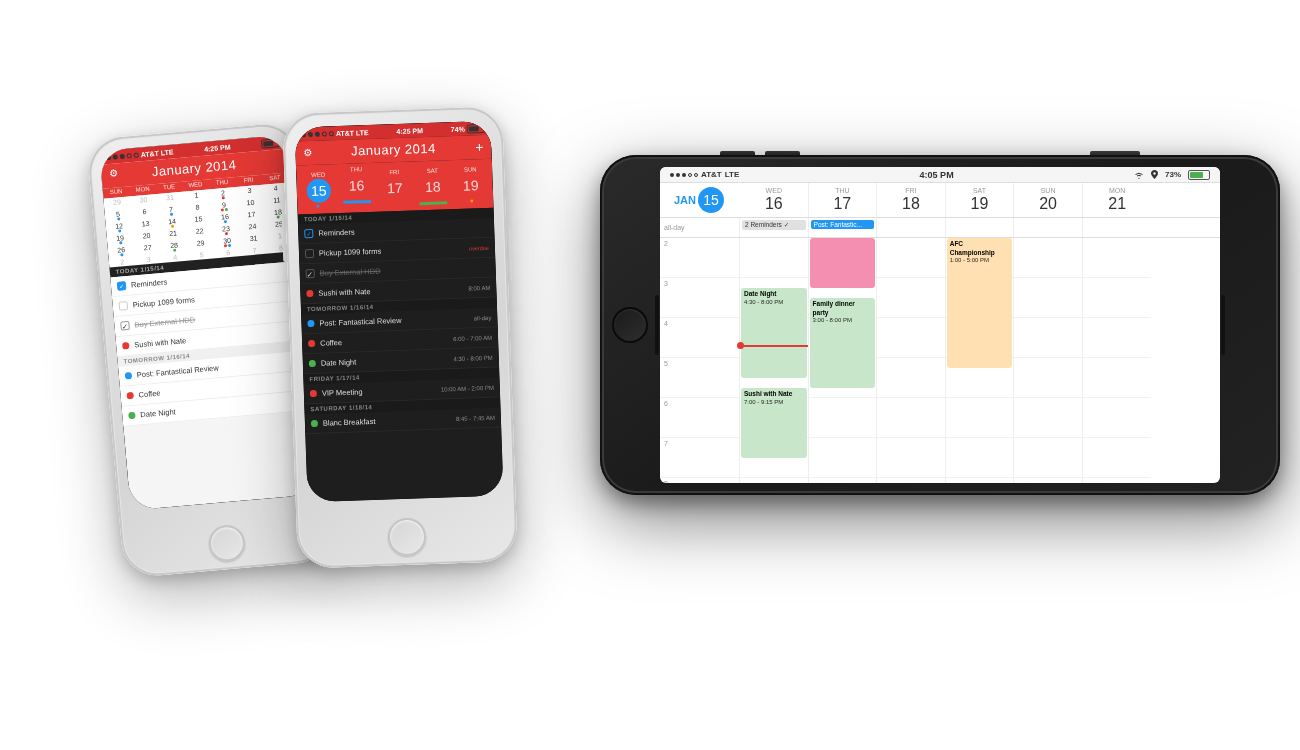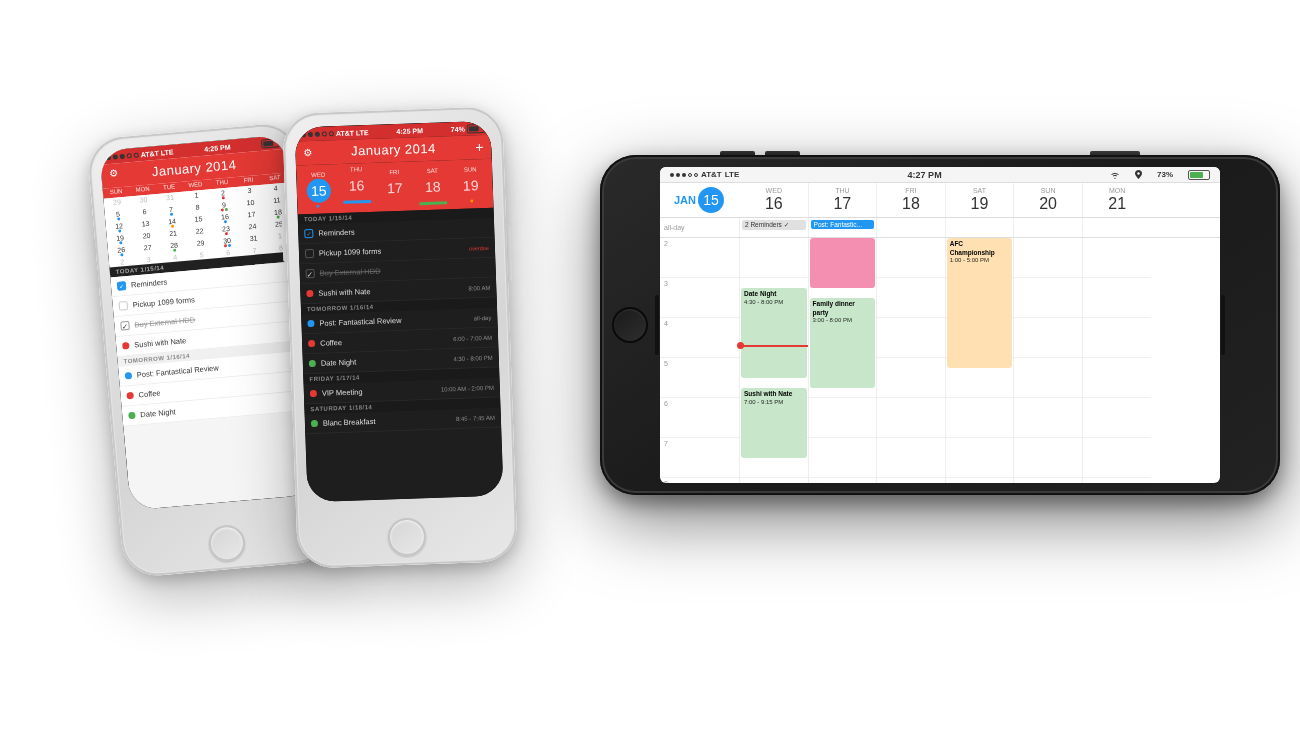--- a/index.html
+++ b/index.html
@@ -1007,22 +1007,22 @@
             <div class="signal-dots" style="gap:2px">
               <div class="sig-dot" style="width:4px;height:4px;background:#333"></div>
               <div class="sig-dot" style="width:4px;height:4px;background:#333"></div>
               <div class="sig-dot" style="width:4px;height:4px;background:#333"></div>
               <div class="sig-dot empty" style="width:4px;height:4px;border:1px solid #333;background:transparent;border-radius:50%"></div>
               <div class="sig-dot empty" style="width:4px;height:4px;border:1px solid #333;background:transparent;border-radius:50%"></div>
             </div>
             <span>AT&amp;T</span>
             <span>LTE</span>
           </div>
-          <span style="font-size:9px;font-weight:600">4:27 PM</span>
-          <div style="display:flex;align-items:center;gap:15px">
+          <span style="font-size:9px;font-weight:600">4:05 PM</span>
+          <div style="display:flex;align-items:center;gap:7px">
 
             <svg width="10" height="8" viewBox="0 0 10 8">
               <path d="M5 6.5 L5.8 7.3 L5 8 L4.2 7.3 Z" fill="#333"></path>
               <path d="M3 5 Q5 3.5 7 5" stroke="#333" stroke-width="1" fill="none"></path>
               <path d="M1.5 3.5 Q5 1 8.5 3.5" stroke="#333" stroke-width="1" fill="none"></path>
             </svg>
 
             <svg width="7" height="9" viewBox="0 0 7 9">
               <path d="M3.5 0 C1.5 0 0 1.5 0 3.5 C0 5.5 3.5 9 3.5 9 C3.5 9 7 5.5 7 3.5 C7 1.5 5.5 0 3.5 0Z" fill="#333"></path>
               <circle cx="3.5" cy="3.5" r="1.2" fill="white"></circle>

